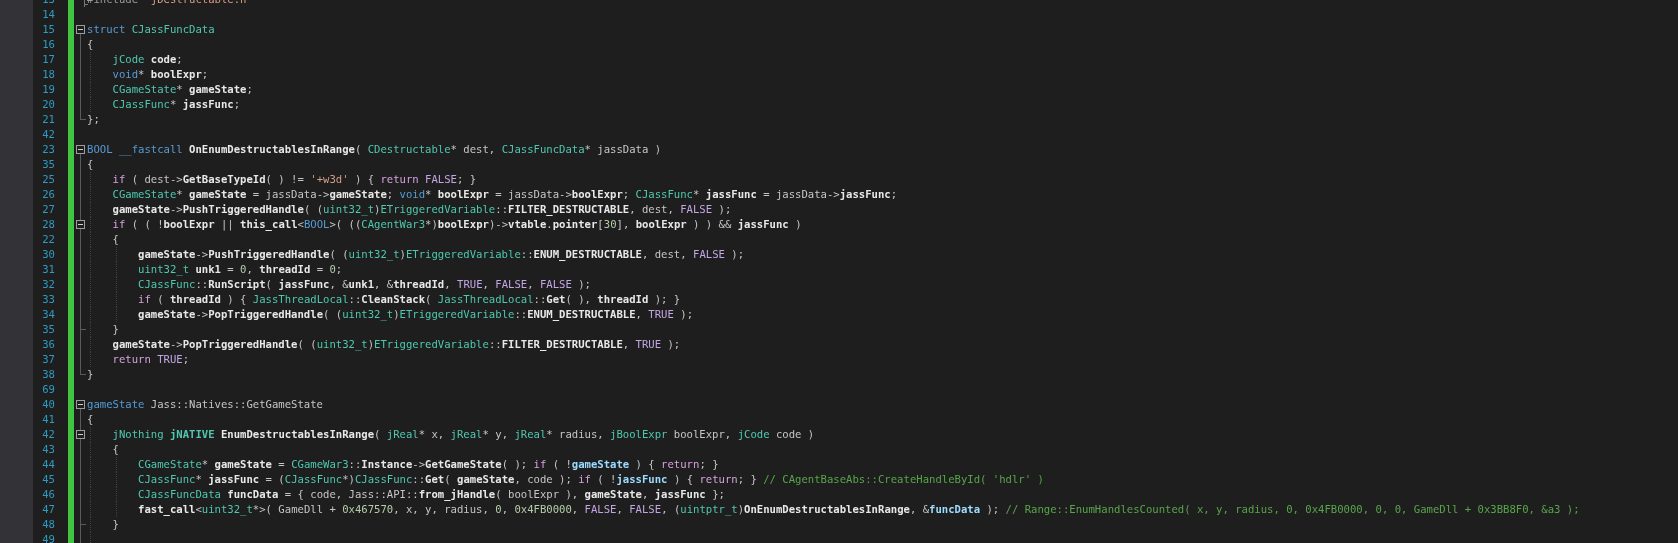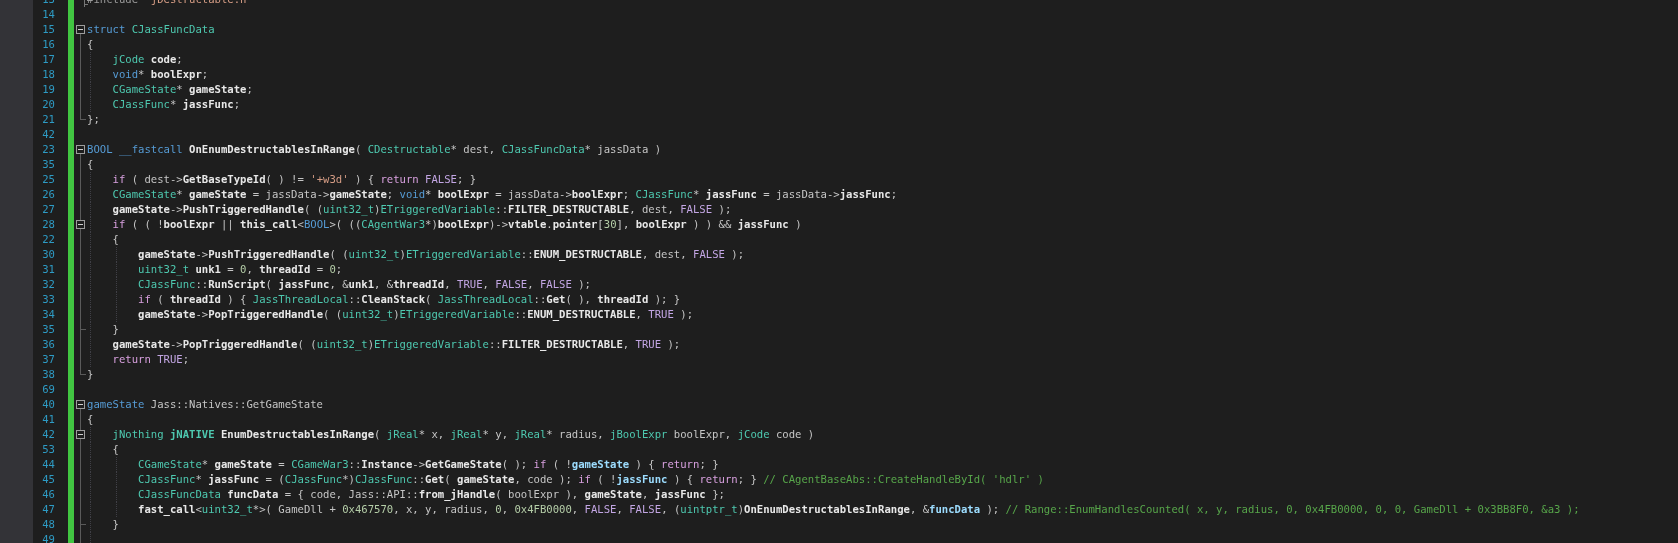--- a/index.html
+++ b/index.html
@@ -54,21 +54,21 @@
       <div class="row" style="top: 291.5px;"><div class="lnum" style="color: rgb(46, 155, 196);">33</div><div class="guide g0"></div><div class="guide g1"></div><div class="mline" style="top: 0px; height: 15px;"></div><div class="code"><span class="tok" style="color: rgb(198, 198, 198);">        </span><span class="tok" style="color: rgb(216, 160, 223);">if</span><span class="tok" style="color: rgb(198, 198, 198);"> ( </span><span class="tok b" style="color: rgb(232, 232, 232);">threadId</span><span class="tok" style="color: rgb(198, 198, 198);"> ) { </span><span class="tok" style="color: rgb(78, 201, 176);">JassThreadLocal</span><span class="tok" style="color: rgb(198, 198, 198);">::</span><span class="tok b" style="color: rgb(232, 232, 232);">CleanStack</span><span class="tok" style="color: rgb(198, 198, 198);">( </span><span class="tok" style="color: rgb(78, 201, 176);">JassThreadLocal</span><span class="tok" style="color: rgb(198, 198, 198);">::</span><span class="tok b" style="color: rgb(232, 232, 232);">Get</span><span class="tok" style="color: rgb(198, 198, 198);">( ), </span><span class="tok b" style="color: rgb(232, 232, 232);">threadId</span><span class="tok" style="color: rgb(198, 198, 198);"> ); }</span></div></div>
       <div class="row" style="top: 306.5px;"><div class="lnum" style="color: rgb(46, 155, 196);">34</div><div class="guide g0"></div><div class="guide g1"></div><div class="mline" style="top: 0px; height: 15px;"></div><div class="code"><span class="tok" style="color: rgb(198, 198, 198);">        </span><span class="tok b" style="color: rgb(232, 232, 232);">gameState</span><span class="tok" style="color: rgb(198, 198, 198);">-&gt;</span><span class="tok b" style="color: rgb(232, 232, 232);">PopTriggeredHandle</span><span class="tok" style="color: rgb(198, 198, 198);">( (</span><span class="tok" style="color: rgb(78, 201, 176);">uint32_t</span><span class="tok" style="color: rgb(198, 198, 198);">)</span><span class="tok" style="color: rgb(78, 201, 176);">ETriggeredVariable</span><span class="tok" style="color: rgb(198, 198, 198);">::</span><span class="tok b" style="color: rgb(232, 232, 232);">ENUM_DESTRUCTABLE</span><span class="tok" style="color: rgb(198, 198, 198);">, </span><span class="tok" style="color: rgb(195, 166, 228);">TRUE</span><span class="tok" style="color: rgb(198, 198, 198);"> );</span></div></div>
       <div class="row" style="top: 321.5px;"><div class="lnum" style="color: rgb(46, 155, 196);">35</div><div class="guide g0"></div><div class="mline" style="top: 0px; height: 15px;"></div><div class="mtick"></div><div class="code"><span class="tok" style="color: rgb(198, 198, 198);">    }</span></div></div>
       <div class="row" style="top: 336.5px;"><div class="lnum" style="color: rgb(46, 155, 196);">36</div><div class="guide g0"></div><div class="mline" style="top: 0px; height: 15px;"></div><div class="code"><span class="tok" style="color: rgb(198, 198, 198);">    </span><span class="tok b" style="color: rgb(232, 232, 232);">gameState</span><span class="tok" style="color: rgb(198, 198, 198);">-&gt;</span><span class="tok b" style="color: rgb(232, 232, 232);">PopTriggeredHandle</span><span class="tok" style="color: rgb(198, 198, 198);">( (</span><span class="tok" style="color: rgb(78, 201, 176);">uint32_t</span><span class="tok" style="color: rgb(198, 198, 198);">)</span><span class="tok" style="color: rgb(78, 201, 176);">ETriggeredVariable</span><span class="tok" style="color: rgb(198, 198, 198);">::</span><span class="tok b" style="color: rgb(232, 232, 232);">FILTER_DESTRUCTABLE</span><span class="tok" style="color: rgb(198, 198, 198);">, </span><span class="tok" style="color: rgb(195, 166, 228);">TRUE</span><span class="tok" style="color: rgb(198, 198, 198);"> );</span></div></div>
       <div class="row" style="top: 351.5px;"><div class="lnum" style="color: rgb(46, 155, 196);">37</div><div class="guide g0"></div><div class="mline" style="top: 0px; height: 15px;"></div><div class="code"><span class="tok" style="color: rgb(198, 198, 198);">    </span><span class="tok" style="color: rgb(216, 160, 223);">return</span><span class="tok" style="color: rgb(198, 198, 198);"> </span><span class="tok" style="color: rgb(195, 166, 228);">TRUE</span><span class="tok" style="color: rgb(198, 198, 198);">;</span></div></div>
       <div class="row" style="top: 366.5px;"><div class="lnum" style="color: rgb(46, 155, 196);">38</div><div class="mline" style="top: 0px; height: 8px;"></div><div class="mtick"></div><div class="code"><span class="tok" style="color: rgb(198, 198, 198);">}</span></div></div>
       <div class="row" style="top: 381.5px;"><div class="lnum" style="color: rgb(46, 155, 196);">69</div><div class="code"></div></div>
       <div class="row" style="top: 396.5px;"><div class="lnum" style="color: rgb(46, 155, 196);">40</div><div class="fbox"><div class="minus"></div></div><div class="mline" style="top: 12px; height: 3px;"></div><div class="code"><span class="tok" style="color: rgb(86, 156, 214);">gameState</span><span class="tok" style="color: rgb(198, 198, 198);"> Jass::Natives::GetGameState</span></div></div>
       <div class="row" style="top: 411.5px;"><div class="lnum" style="color: rgb(46, 155, 196);">41</div><div class="mline" style="top: 0px; height: 15px;"></div><div class="code"><span class="tok" style="color: rgb(198, 198, 198);">{</span></div></div>
       <div class="row" style="top: 426.5px;"><div class="lnum" style="color: rgb(46, 155, 196);">42</div><div class="guide g0"></div><div class="mline" style="top: 0px; height: 3px;"></div><div class="fbox"><div class="minus"></div></div><div class="mline" style="top: 12px; height: 3px;"></div><div class="code"><span class="tok" style="color: rgb(198, 198, 198);">    </span><span class="tok" style="color: rgb(78, 201, 176);">jNothing</span><span class="tok" style="color: rgb(198, 198, 198);"> </span><span class="tok b" style="color: rgb(78, 201, 176);">jNATIVE</span><span class="tok" style="color: rgb(198, 198, 198);"> </span><span class="tok b" style="color: rgb(232, 232, 232);">EnumDestructablesInRange</span><span class="tok" style="color: rgb(198, 198, 198);">( </span><span class="tok" style="color: rgb(78, 201, 176);">jReal</span><span class="tok" style="color: rgb(198, 198, 198);">* x, </span><span class="tok" style="color: rgb(78, 201, 176);">jReal</span><span class="tok" style="color: rgb(198, 198, 198);">* y, </span><span class="tok" style="color: rgb(78, 201, 176);">jReal</span><span class="tok" style="color: rgb(198, 198, 198);">* radius, </span><span class="tok" style="color: rgb(78, 201, 176);">jBoolExpr</span><span class="tok" style="color: rgb(198, 198, 198);"> boolExpr, </span><span class="tok" style="color: rgb(78, 201, 176);">jCode</span><span class="tok" style="color: rgb(198, 198, 198);"> code )</span></div></div>
-      <div class="row" style="top: 441.5px;"><div class="lnum" style="color: rgb(46, 155, 196);">53</div><div class="guide g0"></div><div class="mline" style="top: 0px; height: 15px;"></div><div class="code"><span class="tok" style="color: rgb(198, 198, 198);">    {</span></div></div>
+      <div class="row" style="top: 441.5px;"><div class="lnum" style="color: rgb(46, 155, 196);">43</div><div class="guide g0"></div><div class="mline" style="top: 0px; height: 15px;"></div><div class="code"><span class="tok" style="color: rgb(198, 198, 198);">    {</span></div></div>
       <div class="row" style="top: 456.5px;"><div class="lnum" style="color: rgb(46, 155, 196);">44</div><div class="guide g0"></div><div class="guide g1"></div><div class="mline" style="top: 0px; height: 15px;"></div><div class="code"><span class="tok" style="color: rgb(198, 198, 198);">        </span><span class="tok" style="color: rgb(78, 201, 176);">CGameState</span><span class="tok" style="color: rgb(198, 198, 198);">* </span><span class="tok b" style="color: rgb(232, 232, 232);">gameState</span><span class="tok" style="color: rgb(198, 198, 198);"> = </span><span class="tok" style="color: rgb(78, 201, 176);">CGameWar3</span><span class="tok" style="color: rgb(198, 198, 198);">::</span><span class="tok b" style="color: rgb(232, 232, 232);">Instance</span><span class="tok" style="color: rgb(198, 198, 198);">-&gt;</span><span class="tok b" style="color: rgb(232, 232, 232);">GetGameState</span><span class="tok" style="color: rgb(198, 198, 198);">( ); </span><span class="tok" style="color: rgb(216, 160, 223);">if</span><span class="tok" style="color: rgb(198, 198, 198);"> ( !</span><span class="tok b" style="color: rgb(156, 220, 254);">gameState</span><span class="tok" style="color: rgb(198, 198, 198);"> ) { </span><span class="tok" style="color: rgb(216, 160, 223);">return</span><span class="tok" style="color: rgb(198, 198, 198);">; }</span></div></div>
       <div class="row" style="top: 471.5px;"><div class="lnum" style="color: rgb(46, 155, 196);">45</div><div class="guide g0"></div><div class="guide g1"></div><div class="mline" style="top: 0px; height: 15px;"></div><div class="code"><span class="tok" style="color: rgb(198, 198, 198);">        </span><span class="tok" style="color: rgb(78, 201, 176);">CJassFunc</span><span class="tok" style="color: rgb(198, 198, 198);">* </span><span class="tok b" style="color: rgb(232, 232, 232);">jassFunc</span><span class="tok" style="color: rgb(198, 198, 198);"> = (</span><span class="tok" style="color: rgb(78, 201, 176);">CJassFunc</span><span class="tok" style="color: rgb(198, 198, 198);">*)</span><span class="tok" style="color: rgb(78, 201, 176);">CJassFunc</span><span class="tok" style="color: rgb(198, 198, 198);">::</span><span class="tok b" style="color: rgb(232, 232, 232);">Get</span><span class="tok" style="color: rgb(198, 198, 198);">( </span><span class="tok b" style="color: rgb(232, 232, 232);">gameState</span><span class="tok" style="color: rgb(198, 198, 198);">, code ); </span><span class="tok" style="color: rgb(216, 160, 223);">if</span><span class="tok" style="color: rgb(198, 198, 198);"> ( !</span><span class="tok b" style="color: rgb(156, 220, 254);">jassFunc</span><span class="tok" style="color: rgb(198, 198, 198);"> ) { </span><span class="tok" style="color: rgb(216, 160, 223);">return</span><span class="tok" style="color: rgb(198, 198, 198);">; } </span><span class="tok" style="color: rgb(87, 166, 74);">// CAgentBaseAbs::CreateHandleById( 'hdlr' )</span></div></div>
       <div class="row" style="top: 486.5px;"><div class="lnum" style="color: rgb(46, 155, 196);">46</div><div class="guide g0"></div><div class="guide g1"></div><div class="mline" style="top: 0px; height: 15px;"></div><div class="code"><span class="tok" style="color: rgb(198, 198, 198);">        </span><span class="tok" style="color: rgb(78, 201, 176);">CJassFuncData</span><span class="tok" style="color: rgb(198, 198, 198);"> </span><span class="tok b" style="color: rgb(232, 232, 232);">funcData</span><span class="tok" style="color: rgb(198, 198, 198);"> = { code, Jass::API::</span><span class="tok b" style="color: rgb(232, 232, 232);">from_jHandle</span><span class="tok" style="color: rgb(198, 198, 198);">( boolExpr ), </span><span class="tok b" style="color: rgb(232, 232, 232);">gameState</span><span class="tok" style="color: rgb(198, 198, 198);">, </span><span class="tok b" style="color: rgb(232, 232, 232);">jassFunc</span><span class="tok" style="color: rgb(198, 198, 198);"> };</span></div></div>
       <div class="row" style="top: 501.5px;"><div class="lnum" style="color: rgb(46, 155, 196);">47</div><div class="guide g0"></div><div class="guide g1"></div><div class="mline" style="top: 0px; height: 15px;"></div><div class="code"><span class="tok" style="color: rgb(198, 198, 198);">        </span><span class="tok b" style="color: rgb(232, 232, 232);">fast_call</span><span class="tok" style="color: rgb(198, 198, 198);">&lt;</span><span class="tok" style="color: rgb(78, 201, 176);">uint32_t</span><span class="tok" style="color: rgb(198, 198, 198);">*&gt;( GameDll + </span><span class="tok" style="color: rgb(181, 206, 168);">0x467570</span><span class="tok" style="color: rgb(198, 198, 198);">, x, y, radius, </span><span class="tok" style="color: rgb(181, 206, 168);">0</span><span class="tok" style="color: rgb(198, 198, 198);">, </span><span class="tok" style="color: rgb(181, 206, 168);">0x4FB0000</span><span class="tok" style="color: rgb(198, 198, 198);">, </span><span class="tok" style="color: rgb(195, 166, 228);">FALSE</span><span class="tok" style="color: rgb(198, 198, 198);">, </span><span class="tok" style="color: rgb(195, 166, 228);">FALSE</span><span class="tok" style="color: rgb(198, 198, 198);">, (</span><span class="tok" style="color: rgb(78, 201, 176);">uintptr_t</span><span class="tok" style="color: rgb(198, 198, 198);">)</span><span class="tok b" style="color: rgb(232, 232, 232);">OnEnumDestructablesInRange</span><span class="tok" style="color: rgb(198, 198, 198);">, &amp;</span><span class="tok b" style="color: rgb(156, 220, 254);">funcData</span><span class="tok" style="color: rgb(198, 198, 198);"> ); </span><span class="tok" style="color: rgb(87, 166, 74);">// Range::EnumHandlesCounted( x, y, radius, 0, 0x4FB0000, 0, 0, GameDll + 0x3BB8F0, &amp;a3 );</span></div></div>
       <div class="row" style="top: 516.5px;"><div class="lnum" style="color: rgb(46, 155, 196);">48</div><div class="guide g0"></div><div class="mline" style="top: 0px; height: 15px;"></div><div class="mtick"></div><div class="code"><span class="tok" style="color: rgb(198, 198, 198);">    }</span></div></div>
       <div class="row" style="top: 531.5px;"><div class="lnum" style="color: rgb(46, 155, 196);">49</div><div class="guide g0"></div><div class="mline" style="top: 0px; height: 15px;"></div><div class="code"></div></div>
     </div>
 </div>
 
 </body></html>

